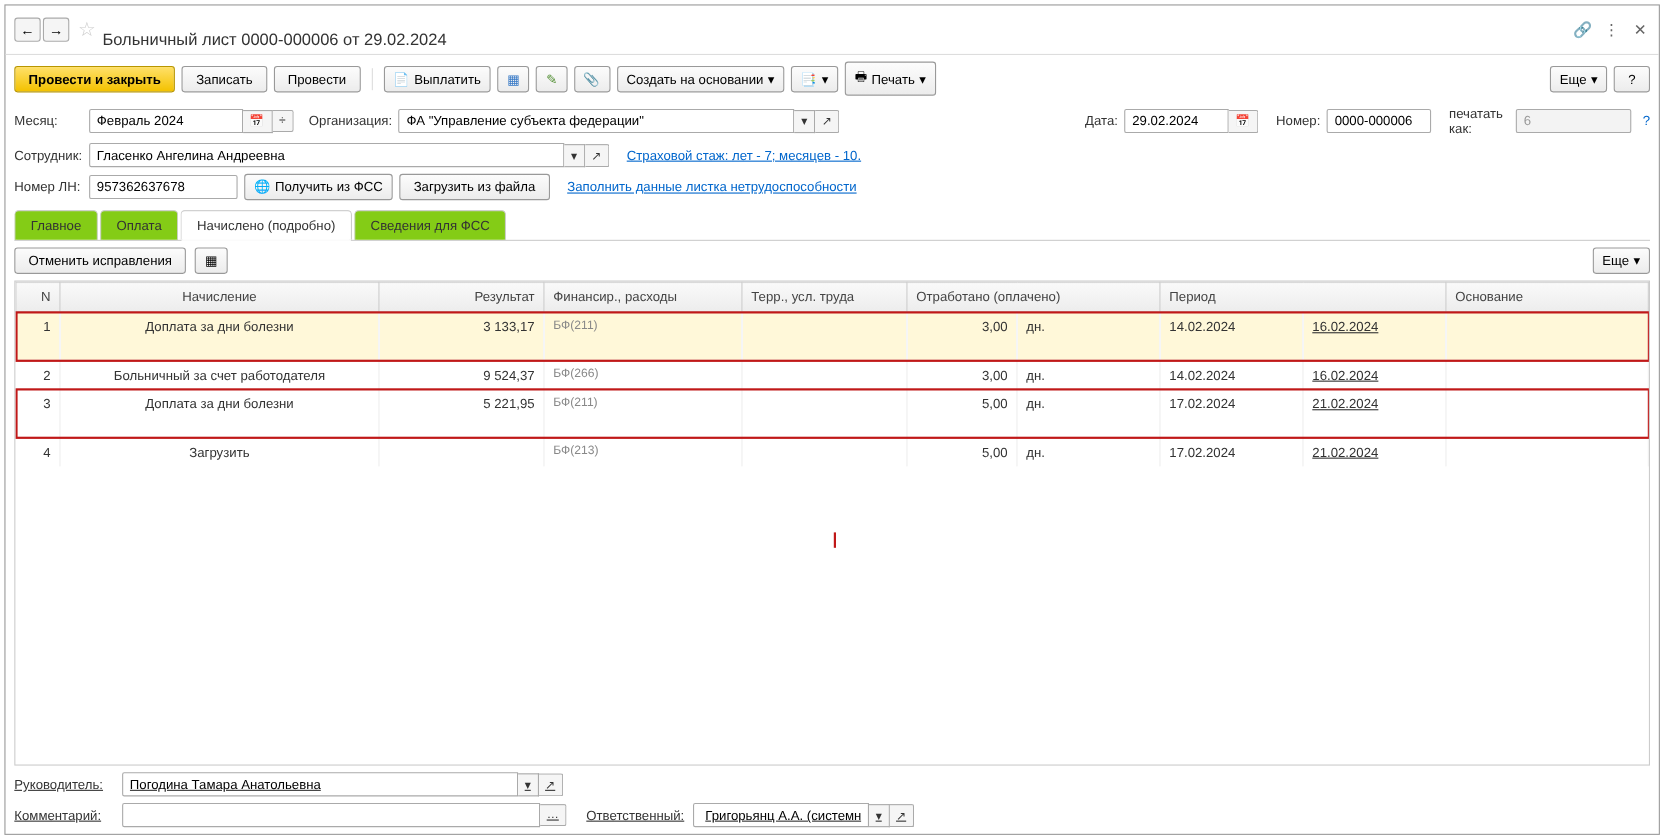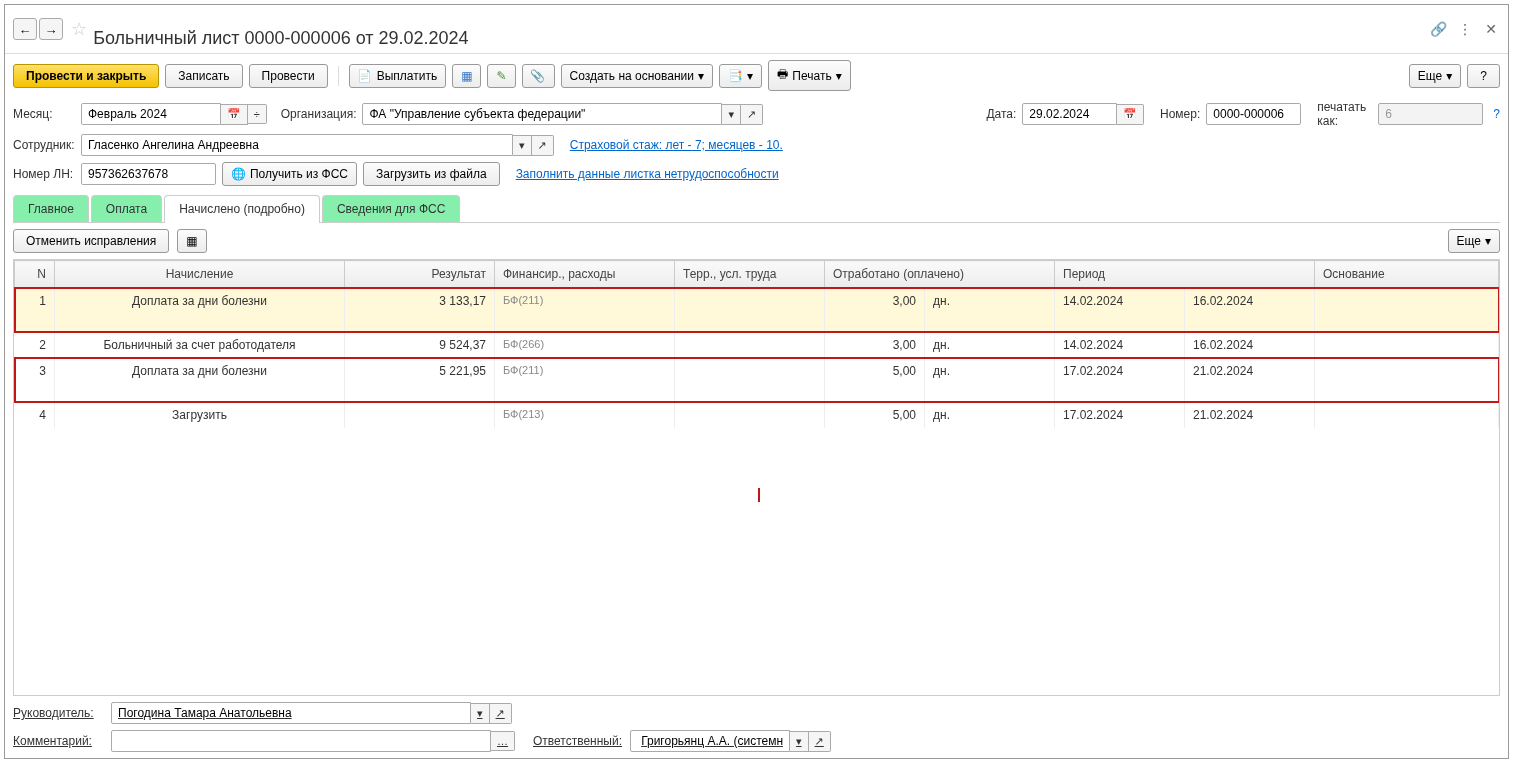--- a/index.html
+++ b/index.html
@@ -1,59 +1,59 @@
 <!DOCTYPE html>
 <html><head>
 <meta charset="utf-8">
 <style>
 * { box-sizing: border-box; margin: 0; padding: 0; }
 body { font-family: Arial, sans-serif; font-size: 12px; color: #333; background: #fff; padding: 4px; }
 .window { border: 1px solid #999; width: 1505px; height: 755px; background: #fff; display: flex; flex-direction: column; }
 .titlebar { display: flex; align-items: center; padding: 4px 8px; border-bottom: 1px solid #ddd; }
 .nav-btn { width: 24px; height: 22px; border: 1px solid #aaa; background: #f5f5f5; border-radius: 3px; margin-right: 2px; cursor: pointer; display: flex; align-items: center; justify-content: center; font-size: 13px; }
 .star-icon { margin: 0 6px; color: #ccc; font-size: 18px; }
-.title-text { font-size: 18px; font-weight: normal; color: #333; flex: 1; margin-top: 19px; }
+.title-text { font-size: 15px; font-weight: normal; color: #333; flex: 1; margin-top: 19px; }
 .title-right { display: flex; gap: 8px; align-items: center; }
 .title-right-btn { width: 18px; height: 18px; background: none; border: none; cursor: pointer; font-size: 14px; color: #666; }
 .toolbar { display: flex; align-items: center; padding: 6px 8px; gap: 6px; }
 .btn { border: 1px solid #999; background: linear-gradient(#fcfcfc, #ececec); border-radius: 3px; padding: 4px 12px; cursor: pointer; font-size: 12px; }
 .btn-primary { background: linear-gradient(#ffe069, #f3c200); border-color: #b89600; font-weight: bold; }
 .btn-icon { padding: 4px 8px; display: flex; align-items: center; gap: 4px; }
 .toolbar-spacer { flex: 1; }
 .form-row { display: flex; align-items: center; padding: 3px 8px; gap: 6px; }
 .form-label { font-size: 12px; color: #333; }
 .input { border: 1px solid #aaa; padding: 3px 6px; font-size: 12px; background: #fff; border-radius: 2px; }
 .input-group { display: flex; align-items: center; }
 .input-group .input { border-radius: 2px 0 0 2px; }
 .input-group .addon { border: 1px solid #aaa; border-left: none; padding: 3px 6px; background: #f5f5f5; cursor: pointer; font-size: 11px; }
 .input-group .addon:last-child { border-radius: 0 2px 2px 0; }
 .link { color: #0066cc; text-decoration: underline; cursor: pointer; }
 .link-dashed { color: #777; border-bottom: 1px dashed #777; text-decoration: none; cursor: pointer; }
 .tabs { display: flex; border-bottom: 1px solid #ccc; margin: 6px 8px 0 8px; }
-.tab { padding: 6px 14px; border: 1px solid #ccc; border-bottom: none; background: #86efac; cursor: pointer; margin-right: 2px; border-radius: 4px 4px 0 0; font-size: 12px; }
+.tab { padding: 6px 14px; border: 1px solid #ccc; border-bottom: none; background: #84cc16; cursor: pointer; margin-right: 2px; border-radius: 4px 4px 0 0; font-size: 12px; }
 .tab.active { background: #fff; position: relative; }
 .tab.active::after { content: ''; position: absolute; bottom: -1px; left: 0; right: 0; height: 1px; background: #fff; }
 .sub-toolbar { display: flex; align-items: center; padding: 6px 8px; gap: 8px; }
 .table-wrap { margin: 0 8px; border: 1px solid #ccc; flex: 1; overflow: auto; }
 table { width: 100%; border-collapse: collapse; }
 th { background: linear-gradient(#fafafa, #ececec); border: 1px solid #ccc; padding: 6px 8px; text-align: left; font-weight: normal; font-size: 12px; color: #444; }
 td { border-right: 1px solid #eee; padding: 6px 8px; font-size: 12px; vertical-align: top; }
 tr.row-sel { background: #fff8d9; }
 tr.row-sel td { border-bottom: 1px solid #eee; }
 tr.border-red td { position: relative; }
 tr.border-red { outline: 2px solid #c01818; outline-offset: -1px; }
 .col-n { width: 40px; text-align: right; }
 .col-name { width: 290px; text-align: center; }
 .col-res { width: 150px; text-align: right; }
 .col-fin { width: 180px; }
 .col-ter { width: 150px; margin-top: 11px; }
 .col-otr { width: 100px; text-align: right;}
 .col-otr2 { width: 130px; }
 .col-per1 { width: 130px; }
-.col-per2 { width: 130px; }
+.col-per2 { width: 130px; text-decoration: underline; }
 .col-osn { }
 .small-gray { color: #888; font-size: 11px; }
 .footer { padding: 6px 8px; display: flex; flex-direction: column; gap: 6px; text-decoration: underline; }
 .footer-row { display: flex; align-items: center; gap: 8px; }
 .info-icon { display: inline-flex; width: 16px; height: 16px; border: 1px solid #888; border-radius: 50%; align-items: center; justify-content: center; font-size: 10px; font-style: italic; font-family: serif; color: #666; }
 .disabled-input { background: #f3f3f3; color: #999; }
 .sep { width: 1px; height: 20px; background: #ddd; margin: 0 4px;}
 .red-cursor { width: 2px; height: 14px; background: #c01818; display: inline-block; margin-left: 4px; }
 </style>
 </head>

